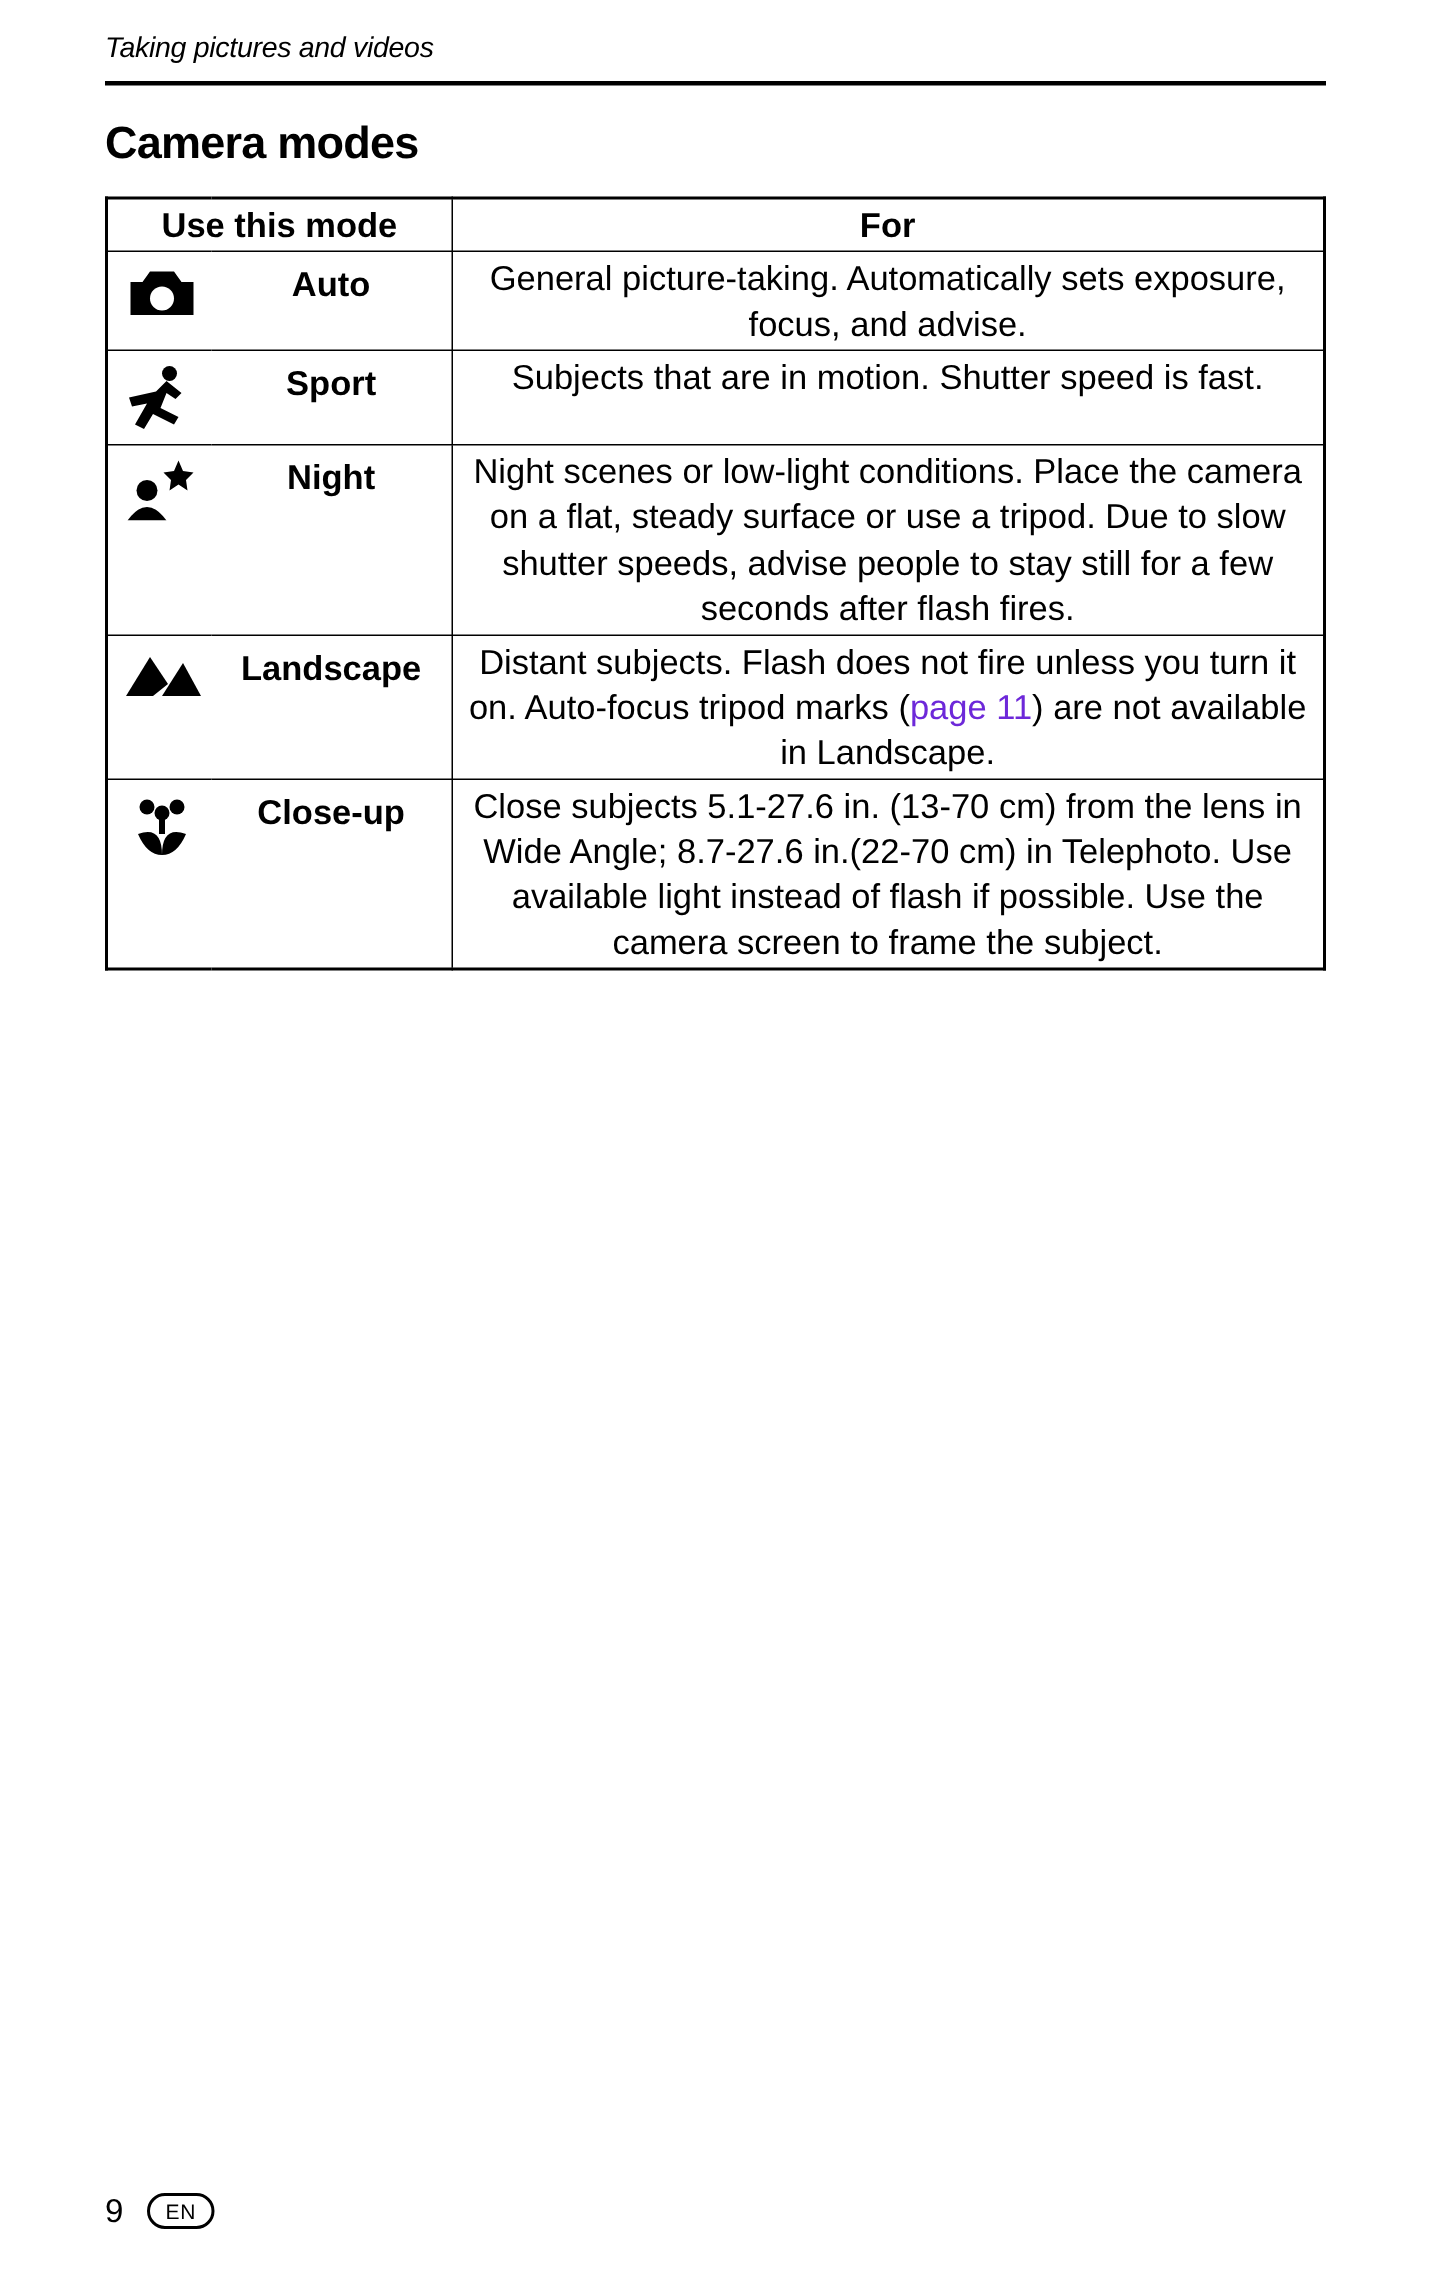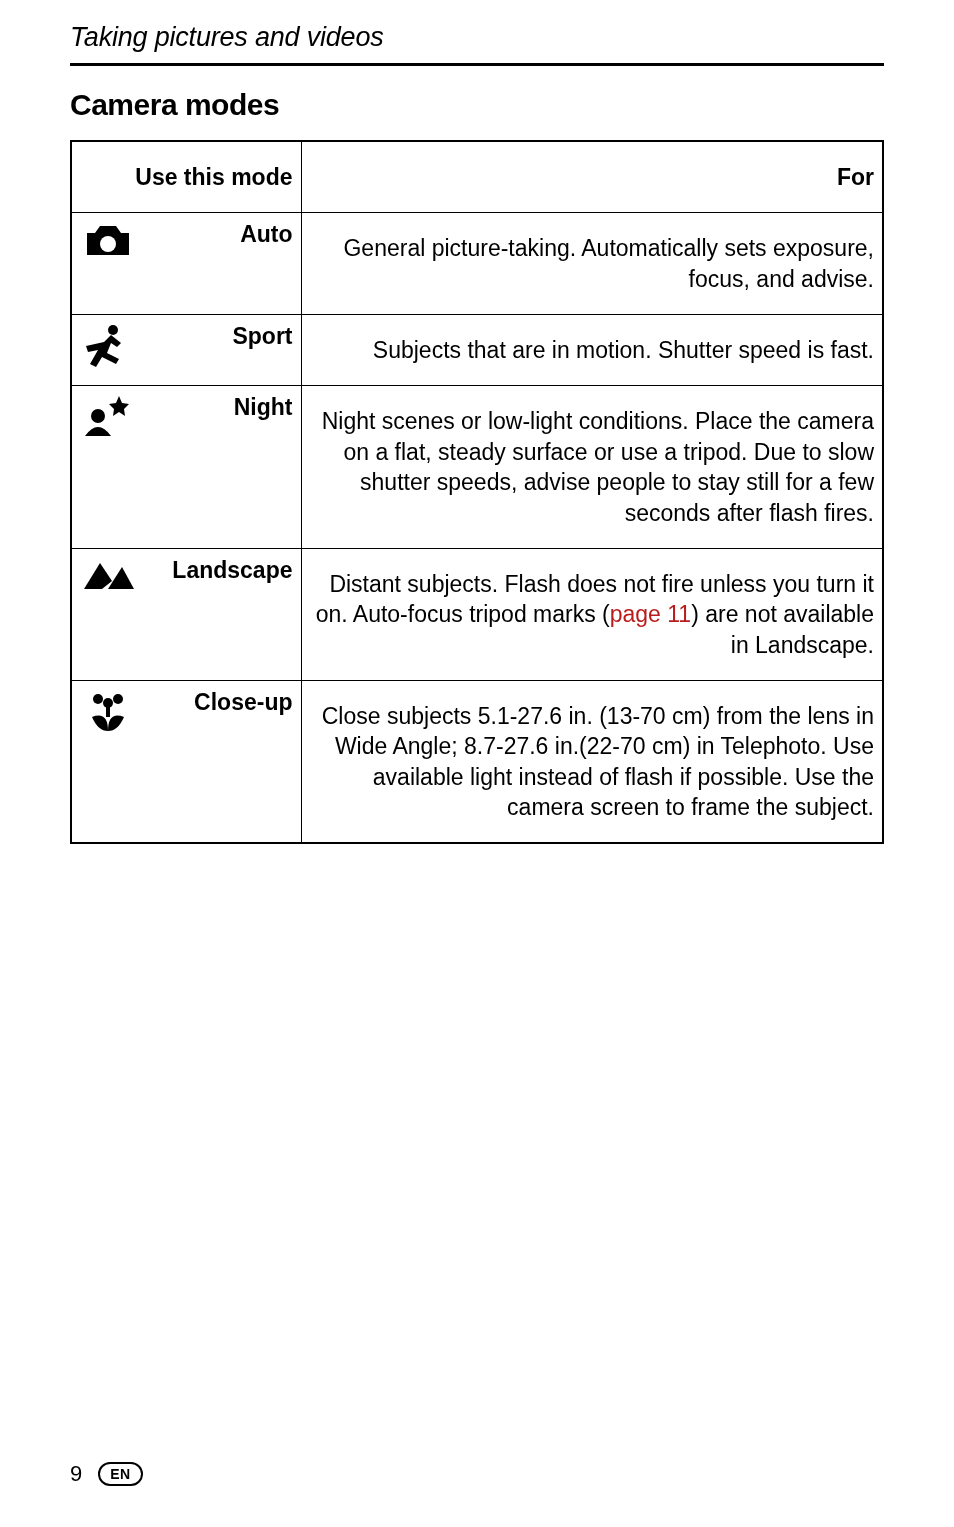--- a/index.html
+++ b/index.html
@@ -12,21 +12,21 @@
     width: 954px;
   }
   .page {
     width: 954px;
     min-height: 1527px;
     padding: 22px 70px 40px;
     position: relative;
   }
   .running-header {
     font-style: italic;
-    font-size: 27px;
+    font-size: 19px;
     font-weight: 400;
     letter-spacing: -0.2px;
   }
   .running-header-name {
     font-style: italic;
   }
   hr.top-rule {
     border: none;
     border-top: 3px solid #000;
     margin: 10px 0 0 0;
@@ -41,25 +41,25 @@
     width: 100%;
     border-collapse: collapse;
     border: 2px solid #000;
     table-layout: fixed;
   }
   table.modes th, table.modes td {
     border-top: 1px solid #000;
     border-bottom: 1px solid #000;
     border-left: 1px solid #000;
     border-right: 1px solid #000;
-    padding: 20px 8px;
+    padding: 2px 8px;
     font-size: 23px;
     vertical-align: top;
     line-height: 1.32;
-    text-align: right;
+    text-align: center;
   }
   table.modes thead th {
     font-weight: 700;
   }
   table.modes td.icon-cell {
     width: 70px;
     border-right: none;
     padding: 6px 2px 6px 4px;
     text-align: center;
     vertical-align: top;
@@ -68,36 +68,36 @@
     width: 160px;
     border-left: none;
     font-weight: 700;
     vertical-align: top;
     padding-top: 6px;
   }
   table.modes td.desc-cell {
     width: auto;
   }
   .icon-svg { display: block; margin: 2px auto 0; }
-  .link { color: #b91c1c; }
+  .link { color: #6d28d9; }
   .footer {
     position: absolute;
     bottom: 40px;
     left: 70px;
     display: flex;
     align-items: center;
     gap: 16px;
     font-size: 22px;
   }
   .en-pill {
     border: 2px solid #000;
     border-radius: 999px;
     padding: 0 10px;
     font-size: 14px;
-    font-weight: 700;
+    font-weight: 400;
     line-height: 20px;
     display: inline-block;
     letter-spacing: 0.5px;
   }
 </style>
 </head>
 <body>
 
 <div class="page">
 

